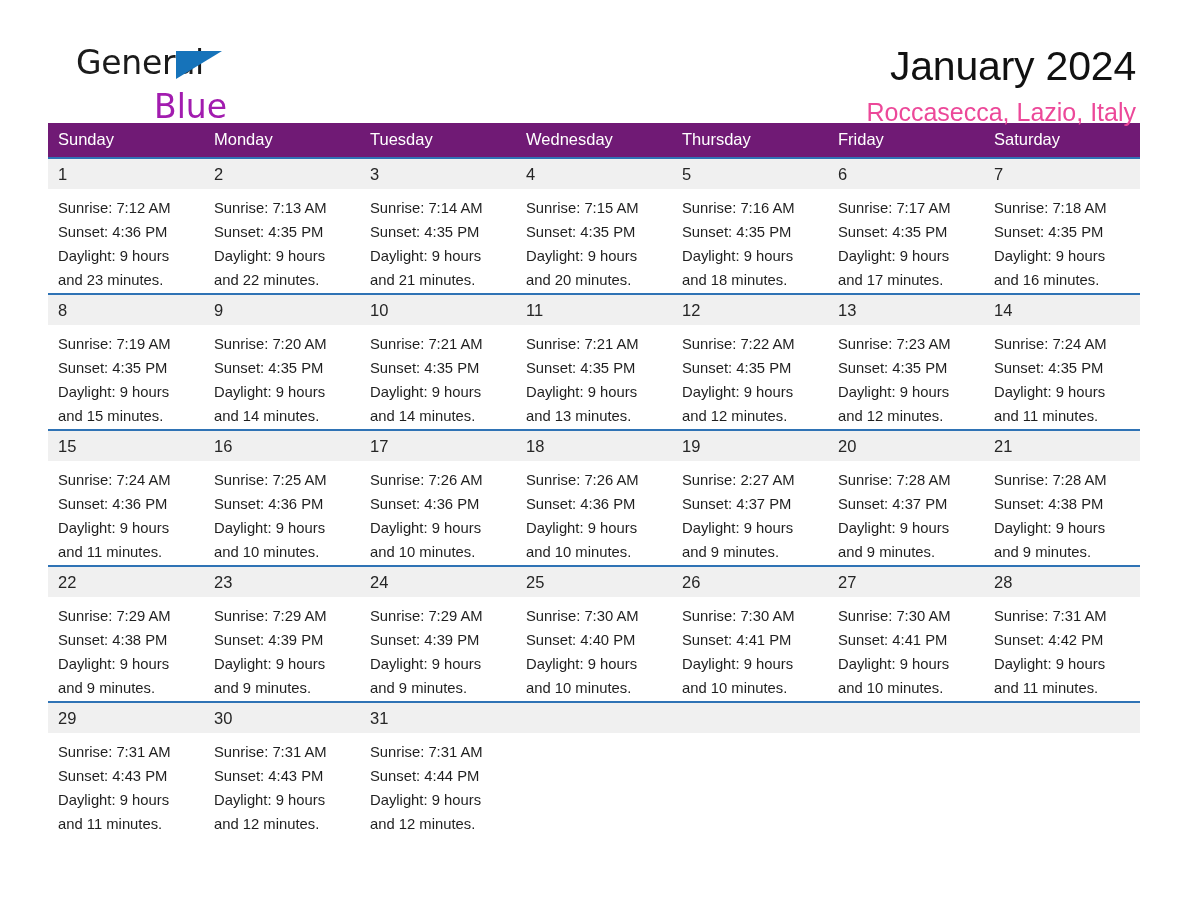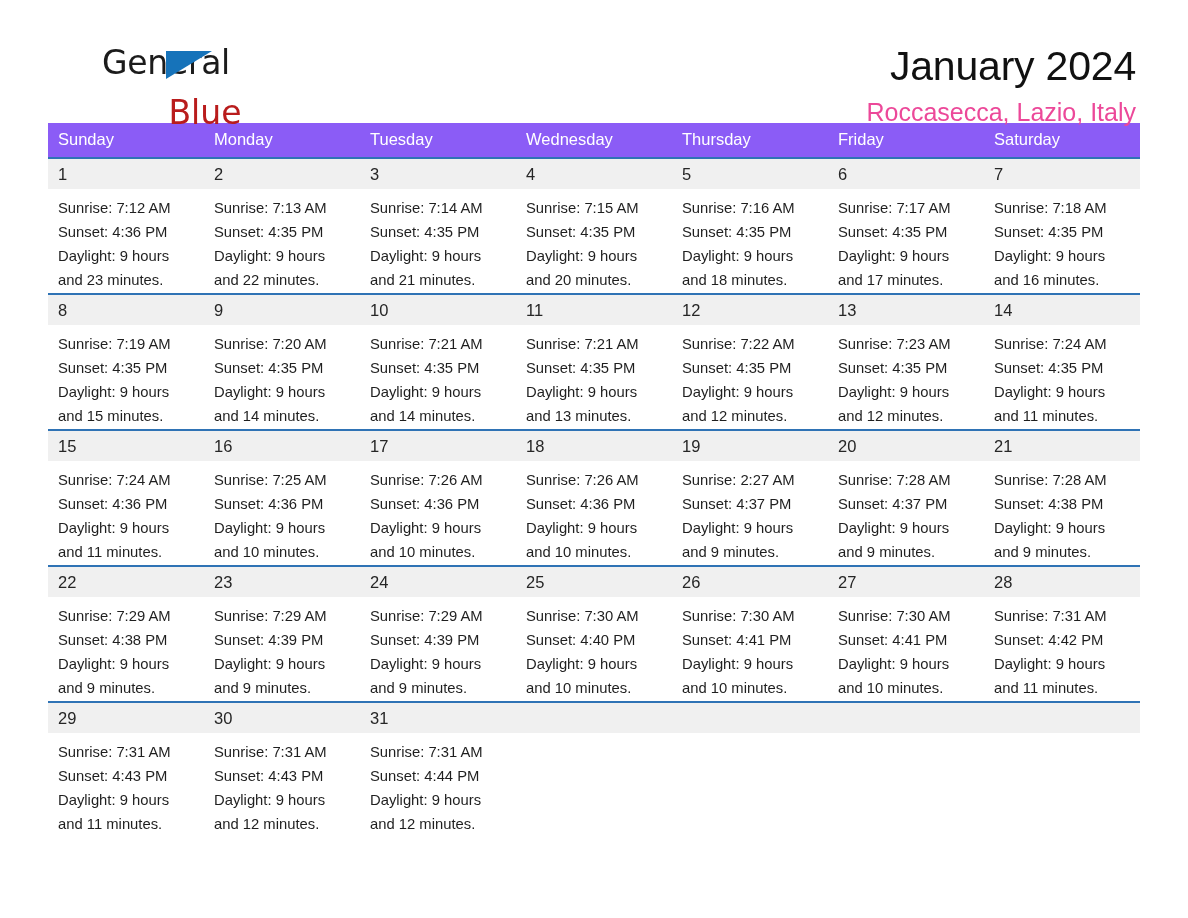--- a/index.html
+++ b/index.html
@@ -25,27 +25,26 @@
 
   
   .masthead {
     position: relative;
     height: 112px;
     padding-top: 42px;
     box-sizing: border-box;
   }
   .logo {
     position: absolute;
-    left: 18px;
+    left: 28px;
     top: 46px;
     width: 200px;
     height: 72px;
     line-height: 1;
     user-select: none;
-    text-align: center;
   }
   .logo-general {
     display: block;
     font-size: 33px;
     letter-spacing: -0.3px;
     color: #1b1b1b;
     font-family: "DejaVu Sans", sans-serif;
     font-weight: 400;
     height: 34px;
   }
@@ -54,25 +53,25 @@
     left: 100px;
     top: 5px;
     width: 0;
     height: 0;
     border-left: 46px solid #1673ba;
     border-bottom: 28px solid transparent;
   }
   .logo-blue {
     display: block;
     font-size: 33px;
-    color: #b91c1c;
+    color: #a21caf;
     font-family: "DejaVu Sans", sans-serif;
     font-weight: 400;
     margin-left: 78px;
-    margin-top: 16px;
+    margin-top: 10px;
   }
   .title-block {
     text-align: right;
     padding-right: 4px;
   }
   .cal-title {
     font-size: 41px;
     font-weight: 400;
     letter-spacing: -0.2px;
     color: #111111;
@@ -90,21 +89,21 @@
   
   .calendar {
     margin-top: 11px;
     width: 1092px;
     border-collapse: collapse;
     table-layout: fixed;
   }
   .calendar col { width: 156px; }
 
   thead th {
-    background: #8b5cf6;
+    background: #701a75;
     color: #ffffff;
     font-size: 16.5px;
     font-weight: 400;
     text-align: left;
     padding: 8px 0 9px 10px;
     height: 17px;
     line-height: 17px;
   }
 
   tbody tr.week > td {

